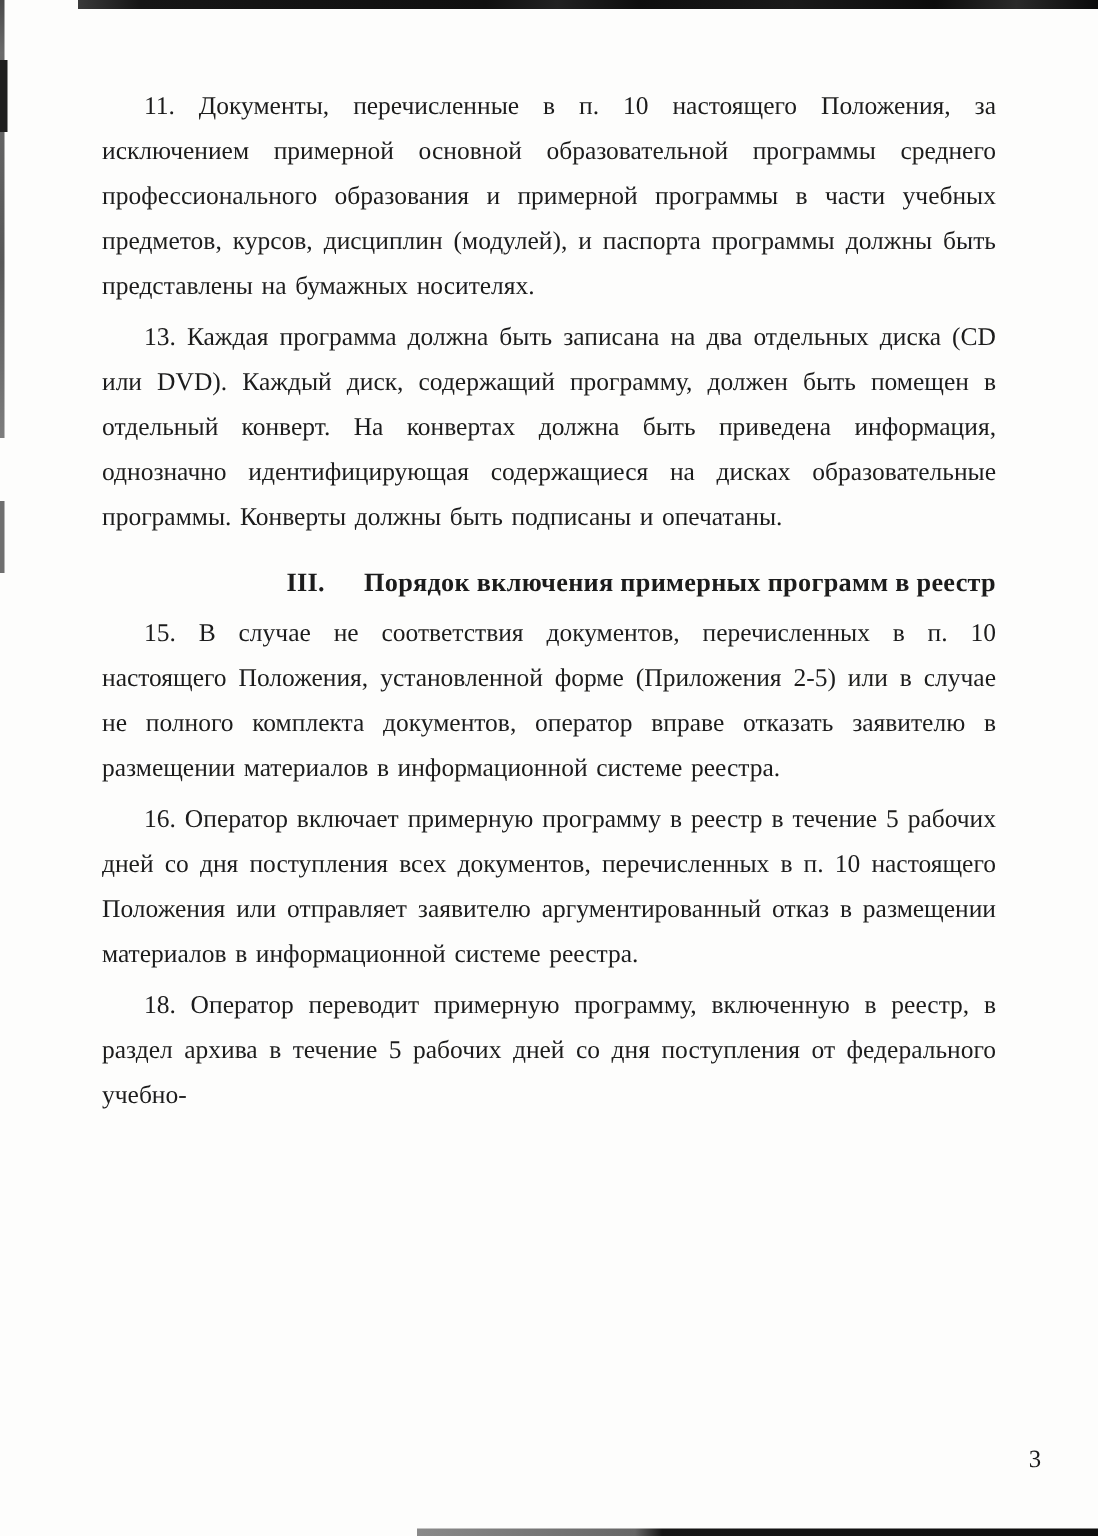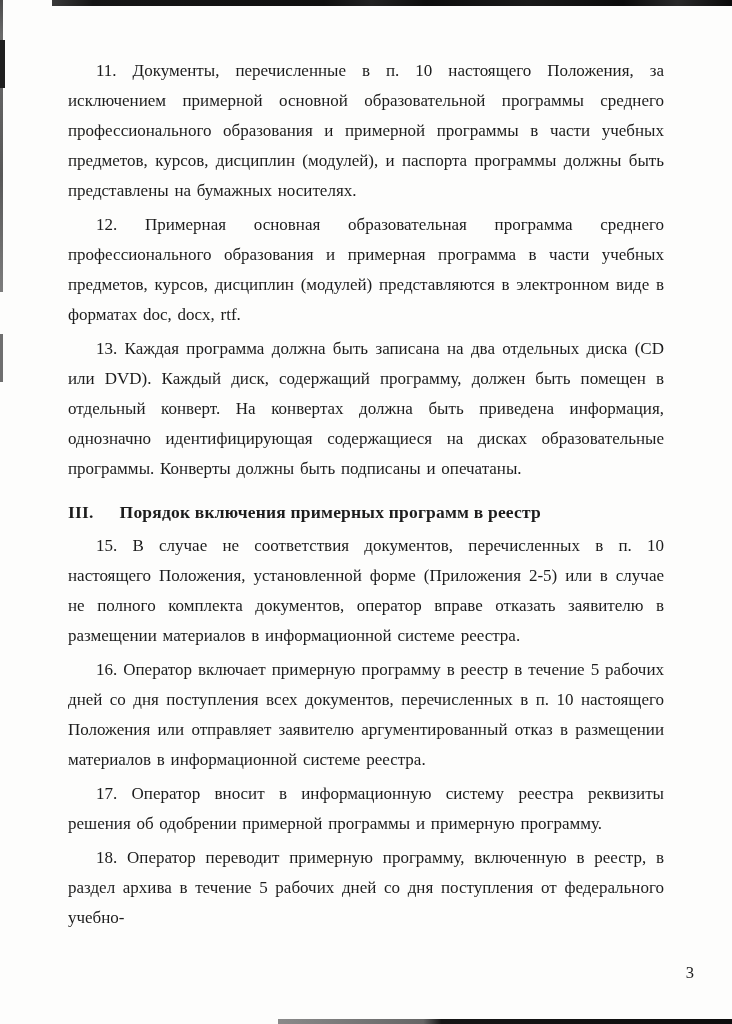--- a/index.html
+++ b/index.html
@@ -65,21 +65,21 @@
     word-spacing: 1.5px;
   }
   p.justify-last {
     text-align-last: justify;
   }
   h2.doc-heading {
     margin: 13px 0 4px 0;
     font-size: 17.5px;
     line-height: 30px;
     font-weight: bold;
-    text-align: left;
+    text-align: right;
     letter-spacing: 0.2px;
   }
   h2.doc-heading .hnum {
     margin-right: 26px;
   }
 
   .page-number {
     position: absolute;
     top: 963px;
     right: 38px;
@@ -93,30 +93,28 @@
 <div class="page">
 
   <div class="scan-bar-top"></div>
   <div class="scan-edge-left"></div>
   <div class="scan-edge-blob"></div>
   <div class="scan-edge-mark"></div>
 
   <div class="content">
 
     <p class="doc">11. Документы, перечисленные в п. 10 настоящего Положения, за исключением примерной основной образовательной программы среднего профессионального образования и примерной программы в части учебных предметов, курсов, дисциплин (модулей), и паспорта программы должны быть представлены на бумажных носителях.</p>
-    <p class="doc">12. Примерная основная образовательная программа среднего профессионального образования и примерная программа в части учебных предметов, курсов, дисциплин (модулей) представляются в электронном виде в форматах doc, docx, rtf.</p>
     <p class="doc">13. Каждая программа должна быть записана на два отдельных диска (CD или DVD). Каждый диск, содержащий программу, должен быть помещен в отдельный конверт. На конвертах должна быть приведена информация, однозначно идентифицирующая содержащиеся на дисках образовательные программы. Конверты должны быть подписаны и опечатаны.</p>
 
     <h2 class="doc-heading">
       <span class="hnum">III.</span><span>Порядок включения примерных программ в реестр</span>
     </h2>
 
     <p class="doc">15. В случае не соответствия документов, перечисленных в п. 10 настоящего Положения, установленной форме (Приложения 2-5) или в случае не полного комплекта документов, оператор вправе отказать заявителю в размещении материалов в информационной системе реестра.</p>
     <p class="doc">16. Оператор включает примерную программу в реестр в течение 5 рабочих дней со дня поступления всех документов, перечисленных в п. 10 настоящего Положения или отправляет заявителю аргументированный отказ в размещении материалов в информационной системе реестра.</p>
-    <p class="doc">17. Оператор вносит в информационную систему реестра реквизиты решения об одобрении примерной программы и примерную программу.</p>
 
 
     <p class="doc justify-last">18. Оператор переводит примерную программу, включенную в реестр, в раздел архива в течение 5 рабочих дней со дня поступления от федерального учебно-</p>
 
   </div>
 
   <div class="page-number">3</div>
 
   <div class="scan-bar-bottom"></div>
 

